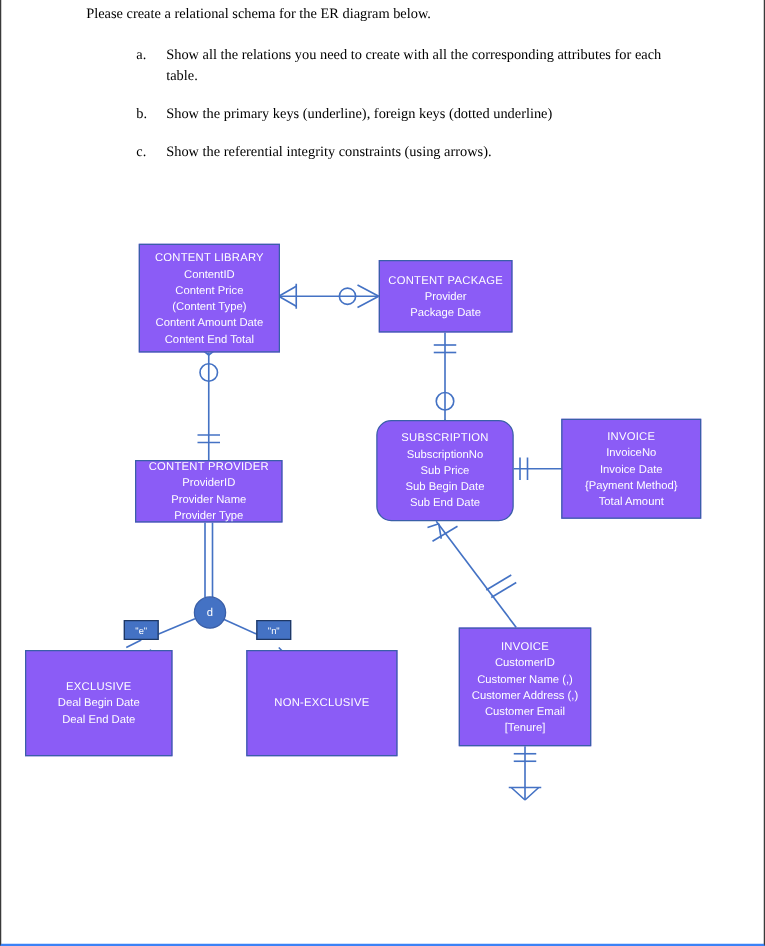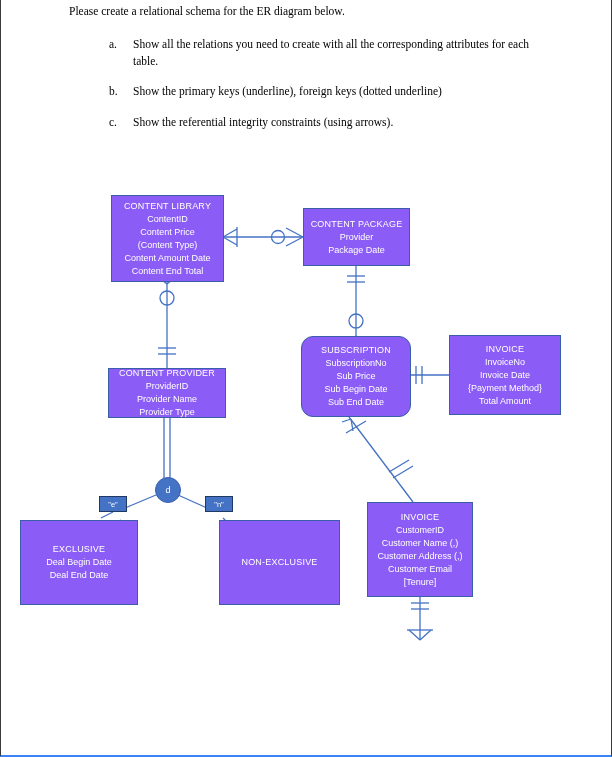--- a/index.html
+++ b/index.html
@@ -161,21 +161,21 @@
       <div>[Tenure]</div>
     </div>
 
 
     <div class="ebox" style="left:19px;top:370px;width:118px;height:85px;">
       <div class="nm">EXCLUSIVE</div>
       <div>Deal Begin Date</div>
       <div>Deal End Date</div>
     </div>
 
-    <div class="ebox" style="left:196px;top:370px;width:121px;height:85px;margin-left:22px;">
+    <div class="ebox" style="left:196px;top:370px;width:121px;height:85px;">
       <div class="nm">NON-EXCLUSIVE</div>
     </div>
 
     <div class="dcircle" style="left:154px;top:327px;width:24px;height:24px;">
       <span>d</span>
     </div>
 
     <div class="tinybox" style="left:98px;top:346px;width:28px;height:16px;">
       <span>"e"</span>
     </div>

